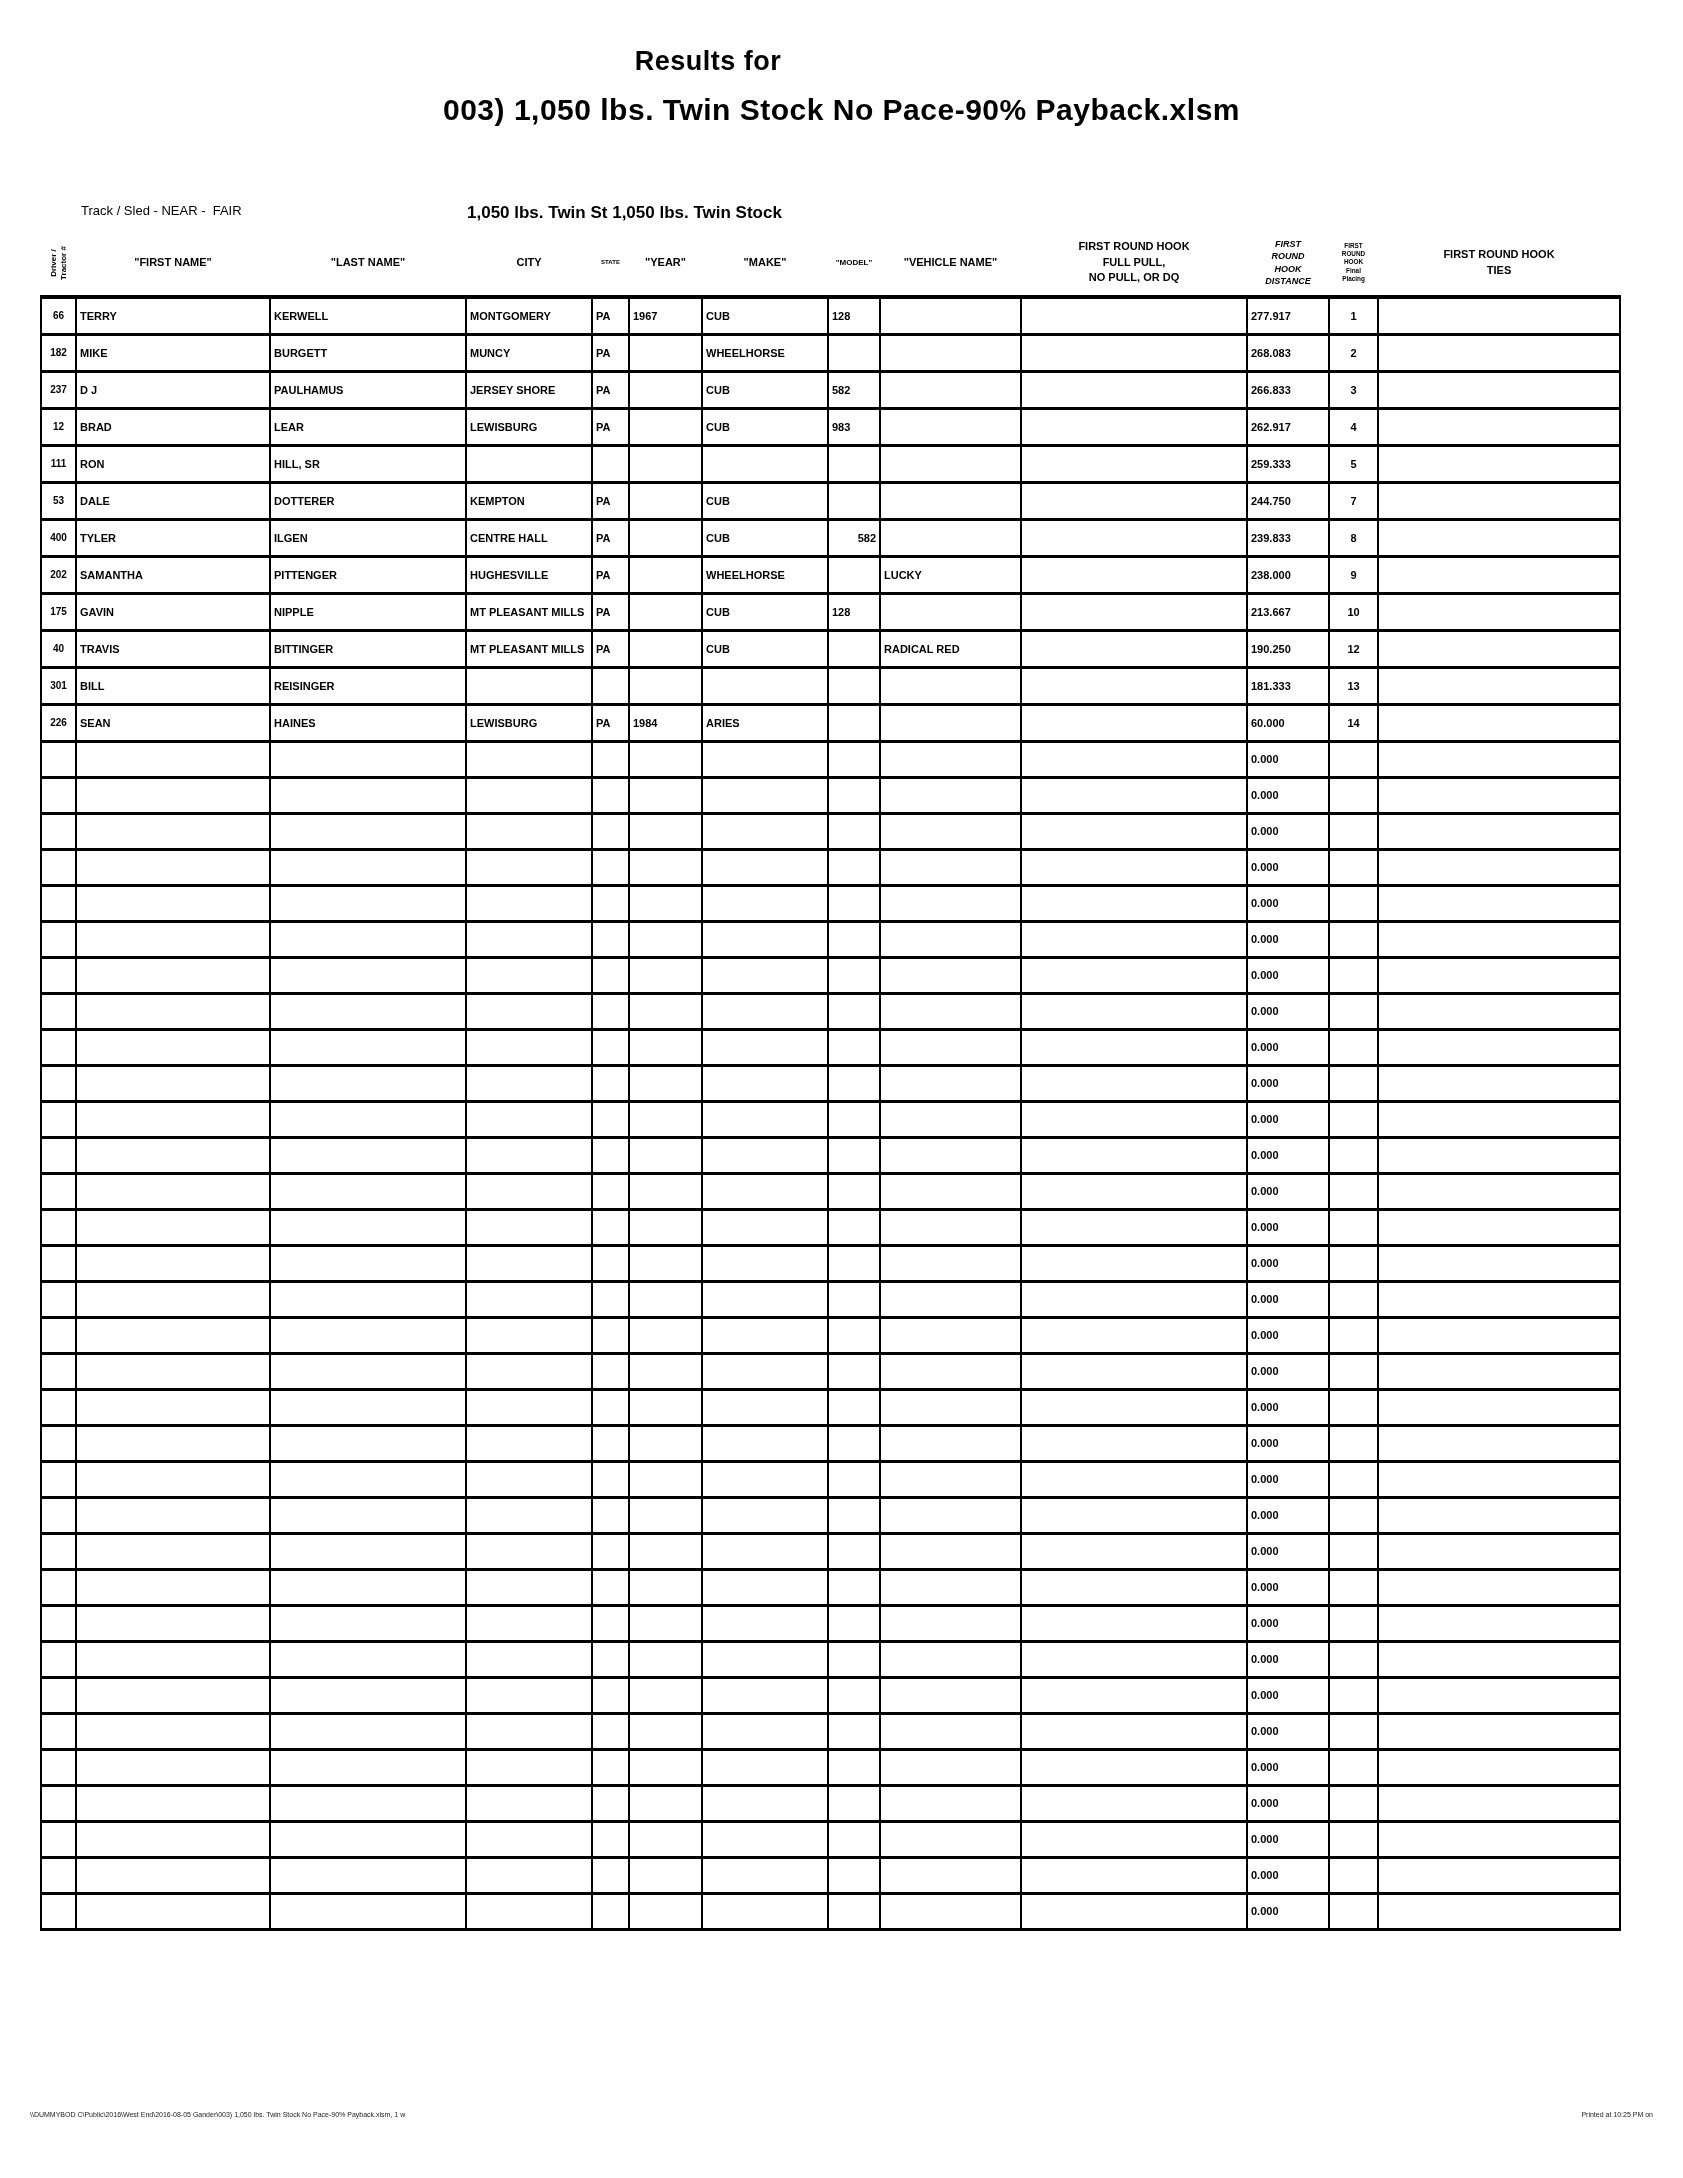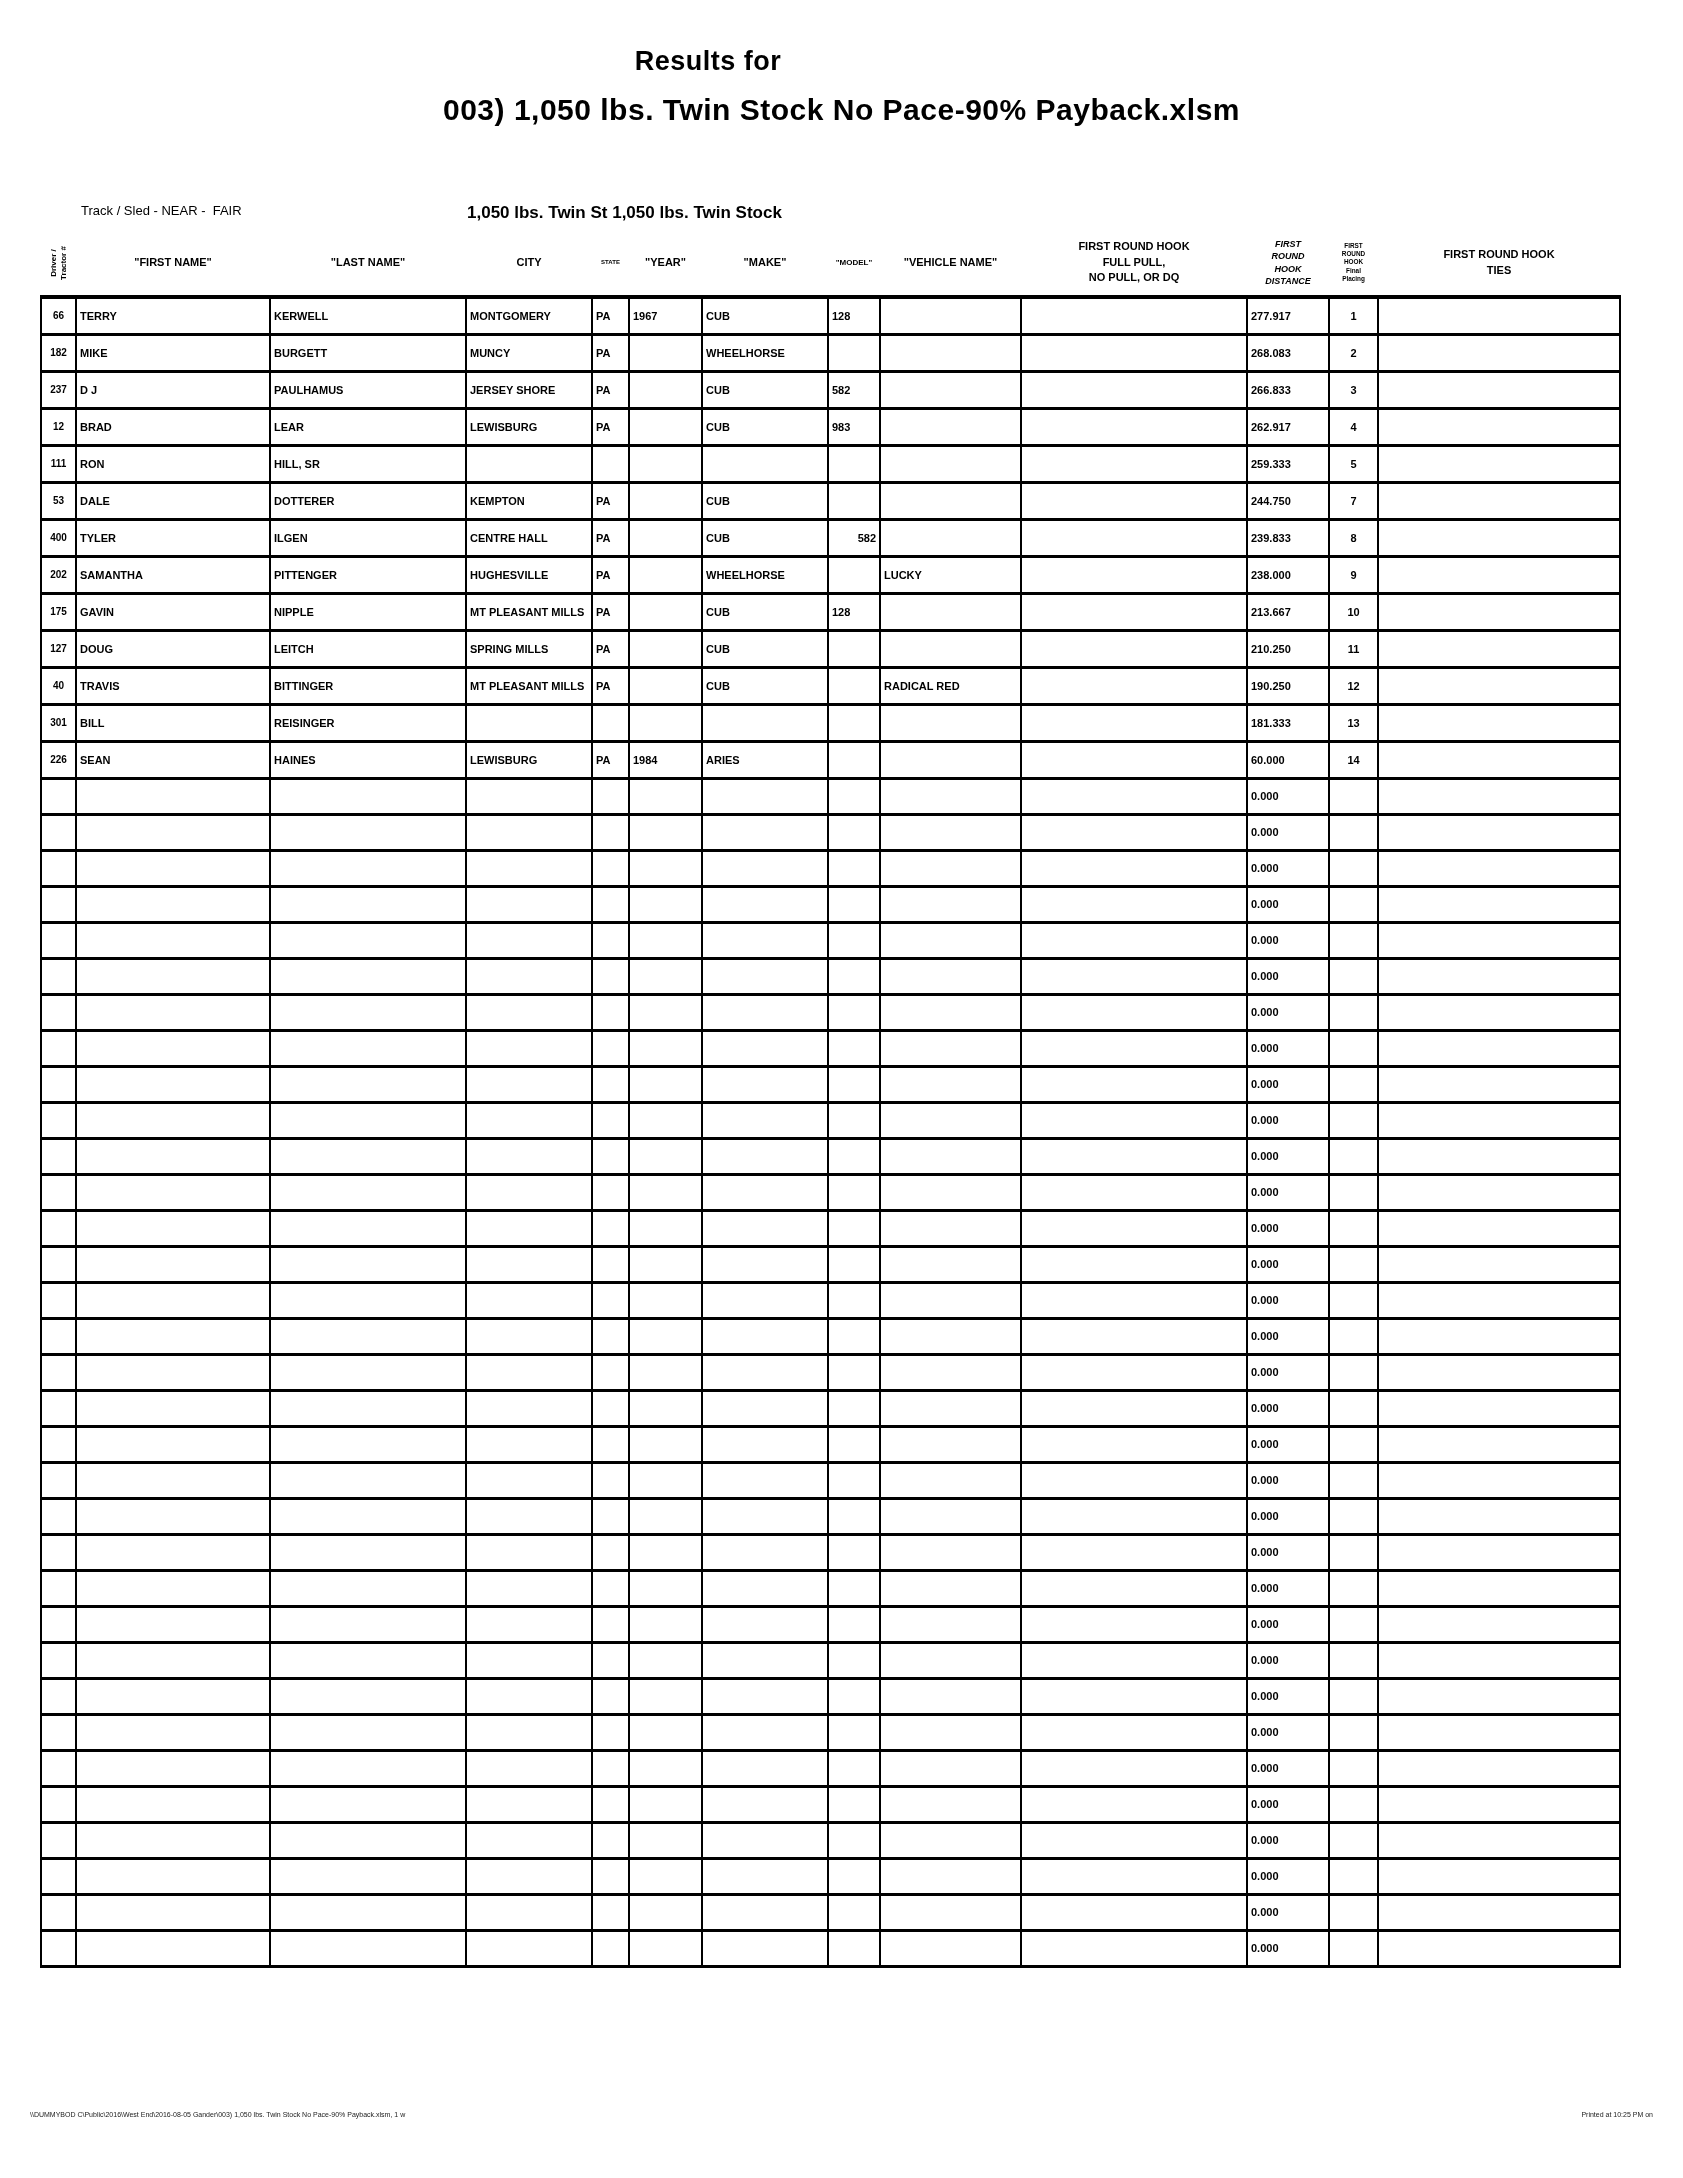--- a/index.html
+++ b/index.html
@@ -242,35 +242,20 @@
         <td></td>
         <td>CUB</td>
         <td>128</td>
         <td></td>
         <td></td>
         <td class="a-right">213.667</td>
         <td class="a-center">10</td>
         <td></td>
       </tr>
       <tr class="data-row">
-        <td class="c-driver">127</td>
-        <td>DOUG</td>
-        <td>LEITCH</td>
-        <td>SPRING MILLS</td>
-        <td>PA</td>
-        <td></td>
-        <td>CUB</td>
-        <td></td>
-        <td></td>
-        <td></td>
-        <td class="a-right">210.250</td>
-        <td class="a-center">11</td>
-        <td></td>
-      </tr>
-      <tr class="data-row">
         <td class="c-driver">40</td>
         <td>TRAVIS</td>
         <td>BITTINGER</td>
         <td>MT PLEASANT MILLS</td>
         <td>PA</td>
         <td></td>
         <td>CUB</td>
         <td></td>
         <td>RADICAL RED</td>
         <td></td>

